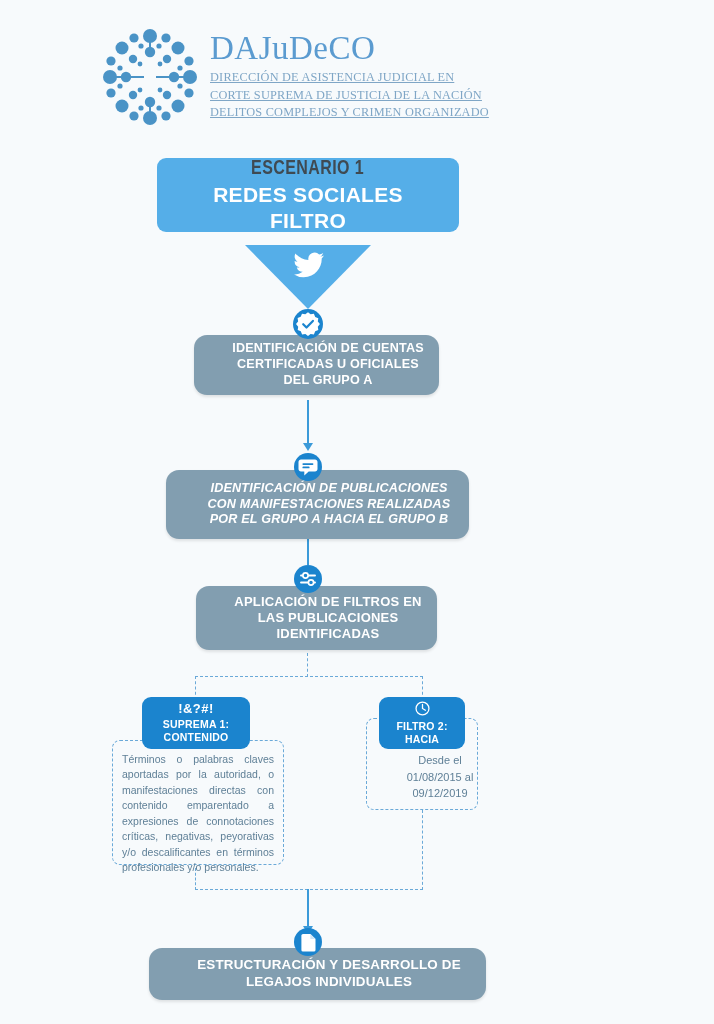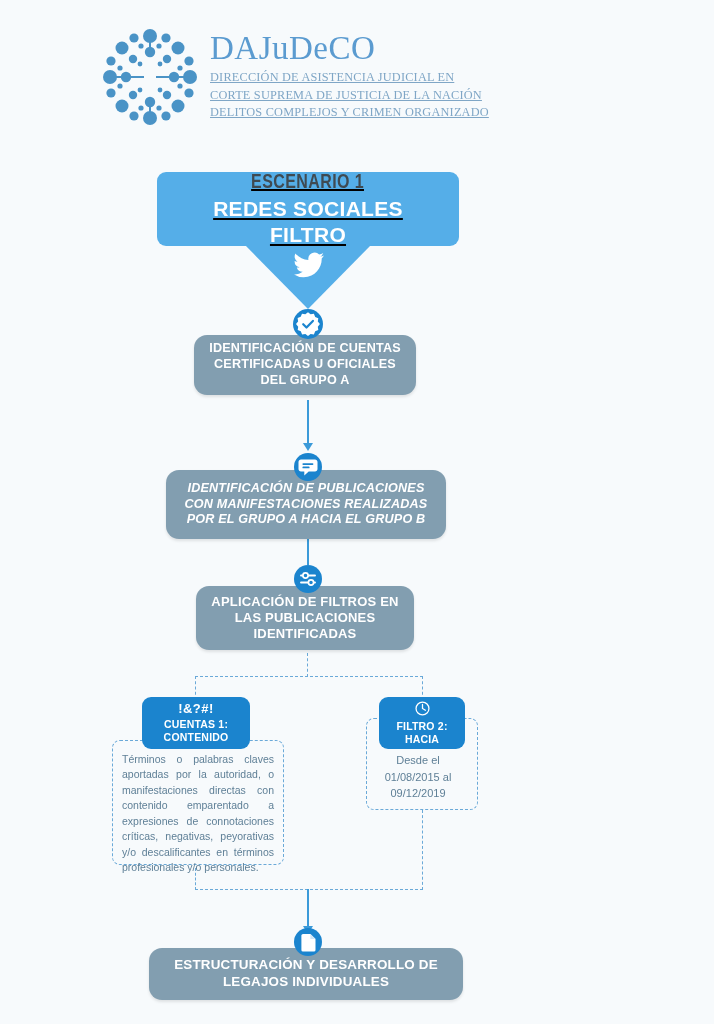--- a/index.html
+++ b/index.html
@@ -26,25 +26,24 @@
   }
   .logo-sub{
     font-family:"Liberation Serif", serif;
     font-size:12.3px;color:#7fa6c6;letter-spacing:.2px;line-height:1.45;
     white-space:nowrap;
     text-decoration:underline;
   }
 
   
   .scenario{
-    position:absolute;left:157px;top:172px;width:302px;height:74px;
+    position:absolute;left:157px;top:158px;width:302px;height:74px;
     background:#55aee8;border-radius:9px;
     display:flex;flex-direction:column;align-items:center;justify-content:center;
     z-index:3;
-    text-decoration:underline;
   }
   .scenario-title{
     font-size:20px;font-weight:bold;color:#3f4a52;letter-spacing:.5px;
     transform:scaleX(.80);transform-origin:center;white-space:nowrap;
     line-height:1.1;
   }
   .scenario-sub{
     font-size:21px;font-weight:bold;color:#ffffff;letter-spacing:.3px;
     text-align:center;line-height:1.22;margin-top:4px;
   }
@@ -71,20 +70,21 @@
   .dashed-h{
     position:absolute;border-top:1.6px dashed #6aa9d8;z-index:1;
   }
 
   
   .gbox{
     position:absolute;background:#829eb0;border-radius:13px;
     display:flex;align-items:center;justify-content:center;
     text-align:center;z-index:2;
     box-shadow:0 2px 3px rgba(0,0,0,.10);
+    padding-left:23px;
   }
   .gbox span{
     color:#ffffff;font-weight:bold;letter-spacing:.2px;line-height:1.25;
     padding:0 12px;
   }
 
   
   .badge{
     position:absolute;border-radius:50%;background:#1b84ce;
     display:flex;align-items:center;justify-content:center;z-index:5;
@@ -236,40 +236,40 @@
   <div class="dashed-h" style="left:195px;top:676px;width:228px;"></div>
   <div class="dashed-v" style="left:195px;top:676px;height:24px;"></div>
   <div class="dashed-v" style="left:422px;top:676px;height:24px;"></div>
 
   <div class="dbox" style="left:112px;top:740px;width:172px;height:125px;"></div>
   <div class="fbox" style="left:142px;top:697px;width:108px;height:52px;">
     <div class="f-icon">
       <span class="f-glyph">!&amp;?#!</span>
     </div>
     <div class="f-label">
-      <span>CUENTAS 1:</span><br>
+      <span>SUPREMA 1:</span><br>
       <span>CONTENIDO</span>
     </div>
   </div>
   <div class="dbox-text" style="left:122px;top:752px;width:152px;">Términos o palabras claves aportadas por la autoridad, o manifestaciones directas con contenido emparentado a expresiones de connotaciones críticas, negativas, peyorativas y/o descalificantes en términos profesionales y/o personales.</div>
 
   <div class="dbox" style="left:366px;top:718px;width:112px;height:92px;"></div>
   <div class="fbox" style="left:379px;top:697px;width:86px;height:52px;">
     <div class="f-icon">
       <svg viewBox="0 0 20 20" width="17" height="17" aria-hidden="true">
         <circle cx="10" cy="10" r="7.6" fill="none" stroke="#ffffff" stroke-width="1.5"></circle>
         <path d="M10 5.3V10l3.4 2.1" fill="none" stroke="#ffffff" stroke-width="1.5" stroke-linecap="round"></path>
       </svg>
     </div>
     <div class="f-label">
       <span>FILTRO 2:</span><br>
       <span>HACIA</span>
     </div>
   </div>
-  <div class="dbox-text center" style="left:366px;top:752px;width:104px;">
+  <div class="dbox-text center" style="left:388px;top:752px;width:104px;">
     <span>Desde el</span><br>
     <span>01/08/2015 al</span><br>
     <span>09/12/2019</span>
   </div>
 
   <div class="dashed-v" style="left:195px;top:868px;height:22px;"></div>
   <div class="dashed-v" style="left:422px;top:810px;height:80px;"></div>
   <div class="dashed-h" style="left:195px;top:889px;width:228px;"></div>
 
   <div class="conn" style="left:307px;top:889px;width:1.8px;height:38px;"></div>

